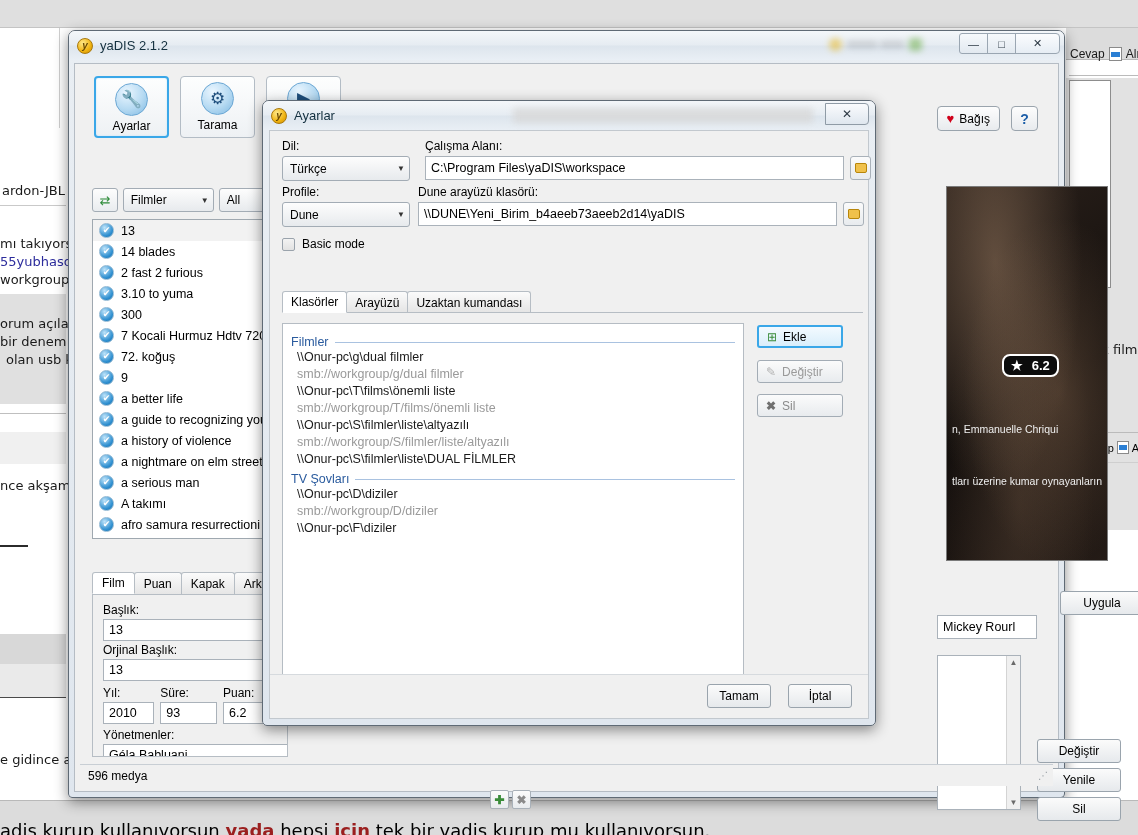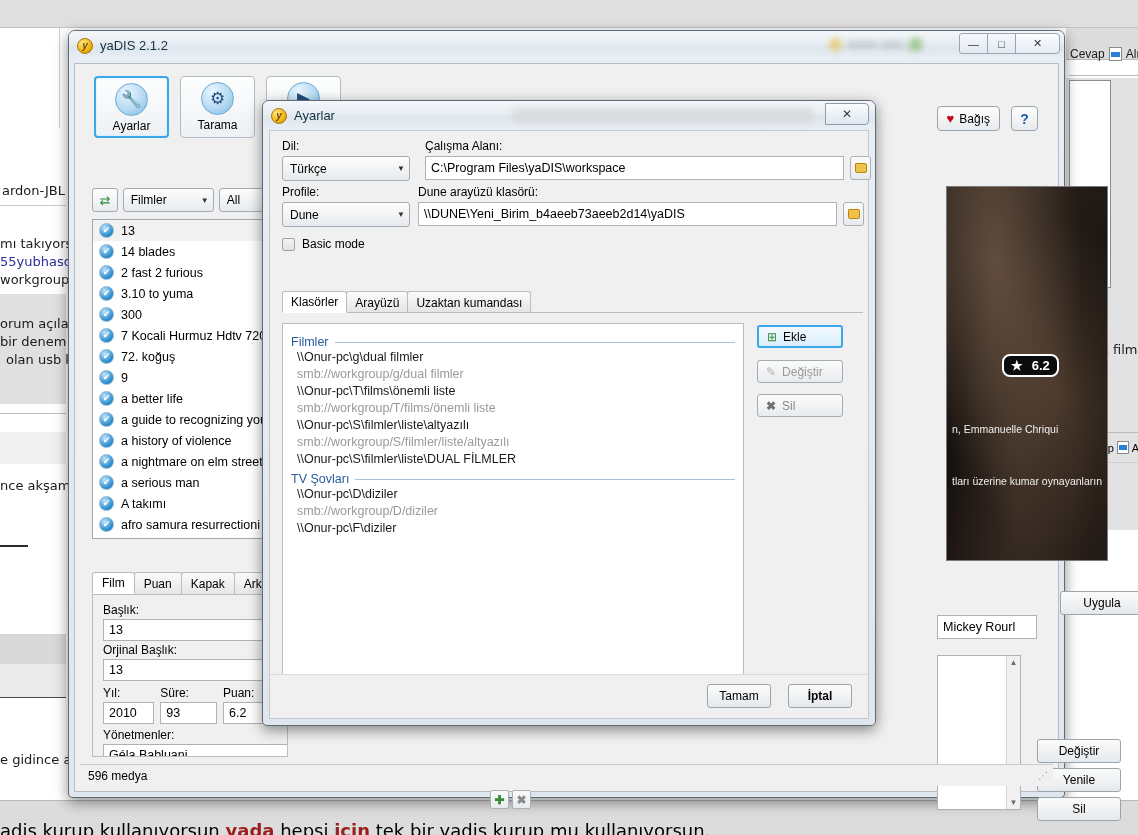--- a/index.html
+++ b/index.html
@@ -622,15 +622,15 @@
       <span style="color:#b0b0b0;font-size:12px;">✎</span>
       <span>Değiştir</span>
     </div>
     <div class="sidebtn" style="left:487px;top:263px;">
       <span style="color:#707070;font-size:12px;font-weight:bold;">✖</span>
       <span style="color:#8a8a8a;">Sil</span>
     </div>
 
     <div style="position:absolute;left:0;right:0;bottom:0;height:44px;background:#f0f0f0;border-top:1px solid #d6dade;"></div>
     <div class="dlgbtn" style="left:437px;bottom:10px;">Tamam</div>
-    <div class="dlgbtn" style="left:518px;bottom:10px;font-weight:bold;">İptal</div>
+    <div class="dlgbtn" style="left:518px;bottom:10px;">İptal</div>
   </div>
 </div>
 
 </body></html>

